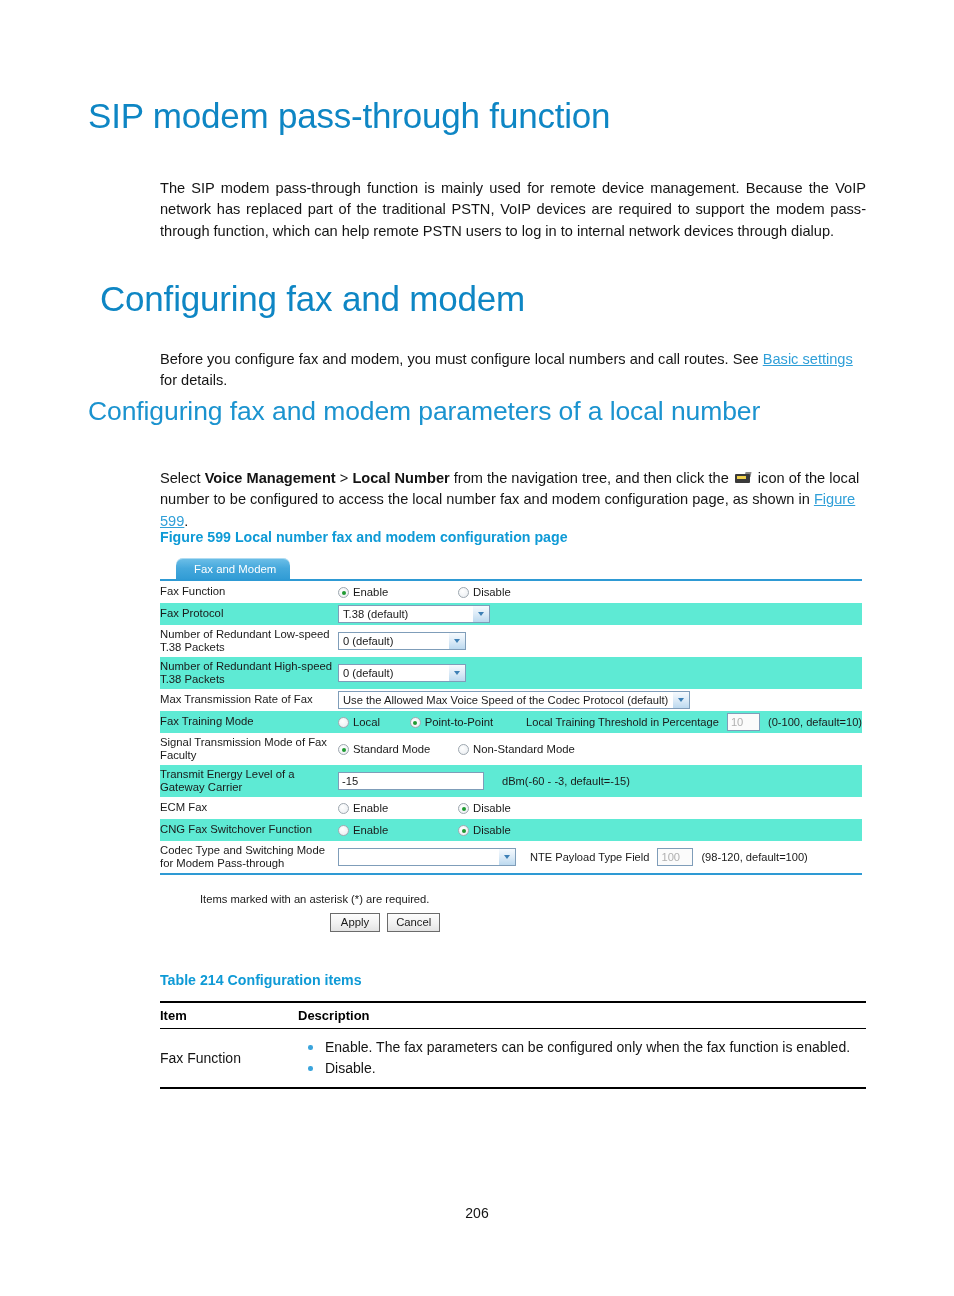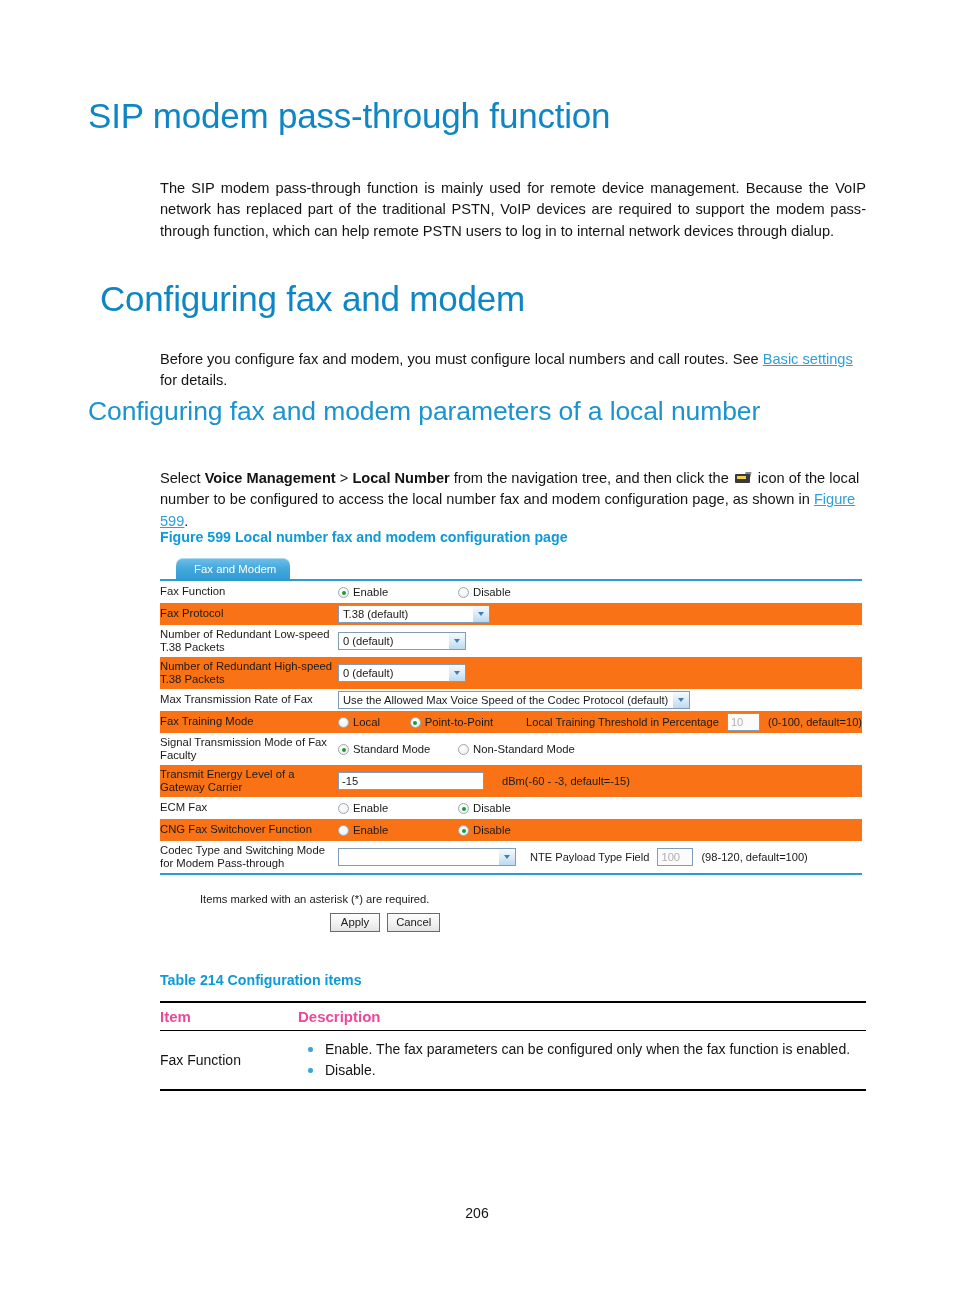--- a/index.html
+++ b/index.html
@@ -156,21 +156,21 @@
     height: 2px;
     background: #2e9ad4;
   }
 
   table.form {
     width: 702px;
     border-collapse: collapse;
     table-layout: fixed;
   }
   table.form tr.r-odd  { background: #ffffff; }
-  table.form tr.r-even { background: #f97316; margin-top: 18px; }
+  table.form tr.r-even { background: #5eead4; margin-top: 18px; }
 
   table.form td {
     padding: 0;
     vertical-align: middle;
     border: 0;
   }
   td.lbl {
     width: 178px;
     padding: 4px 6px 4px 8px;
     font-size: 11.3px;
@@ -331,25 +331,25 @@
     position: absolute;
     left: 160px;
     top: 1001px;
     width: 706px;
     border-collapse: collapse;
     font-size: 14px;
   }
   table.doc th {
     text-align: left;
     font-weight: bold;
-    font-size: 15px;
+    font-size: 13px;
     padding: 5px 0 5px 0;
     border-top: 2.2px solid #000000;
     border-bottom: 1.2px solid #000000;
-    color: #ec4899;
+    color: #000000;
   }
   table.doc th.c1 { width: 138px; }
   table.doc td {
     padding: 8px 0 8px 0;
     border-bottom: 2.2px solid #000000;
     vertical-align: middle;
     font-size: 14px;
     color: #141414;
   }
   ul.bullets {

